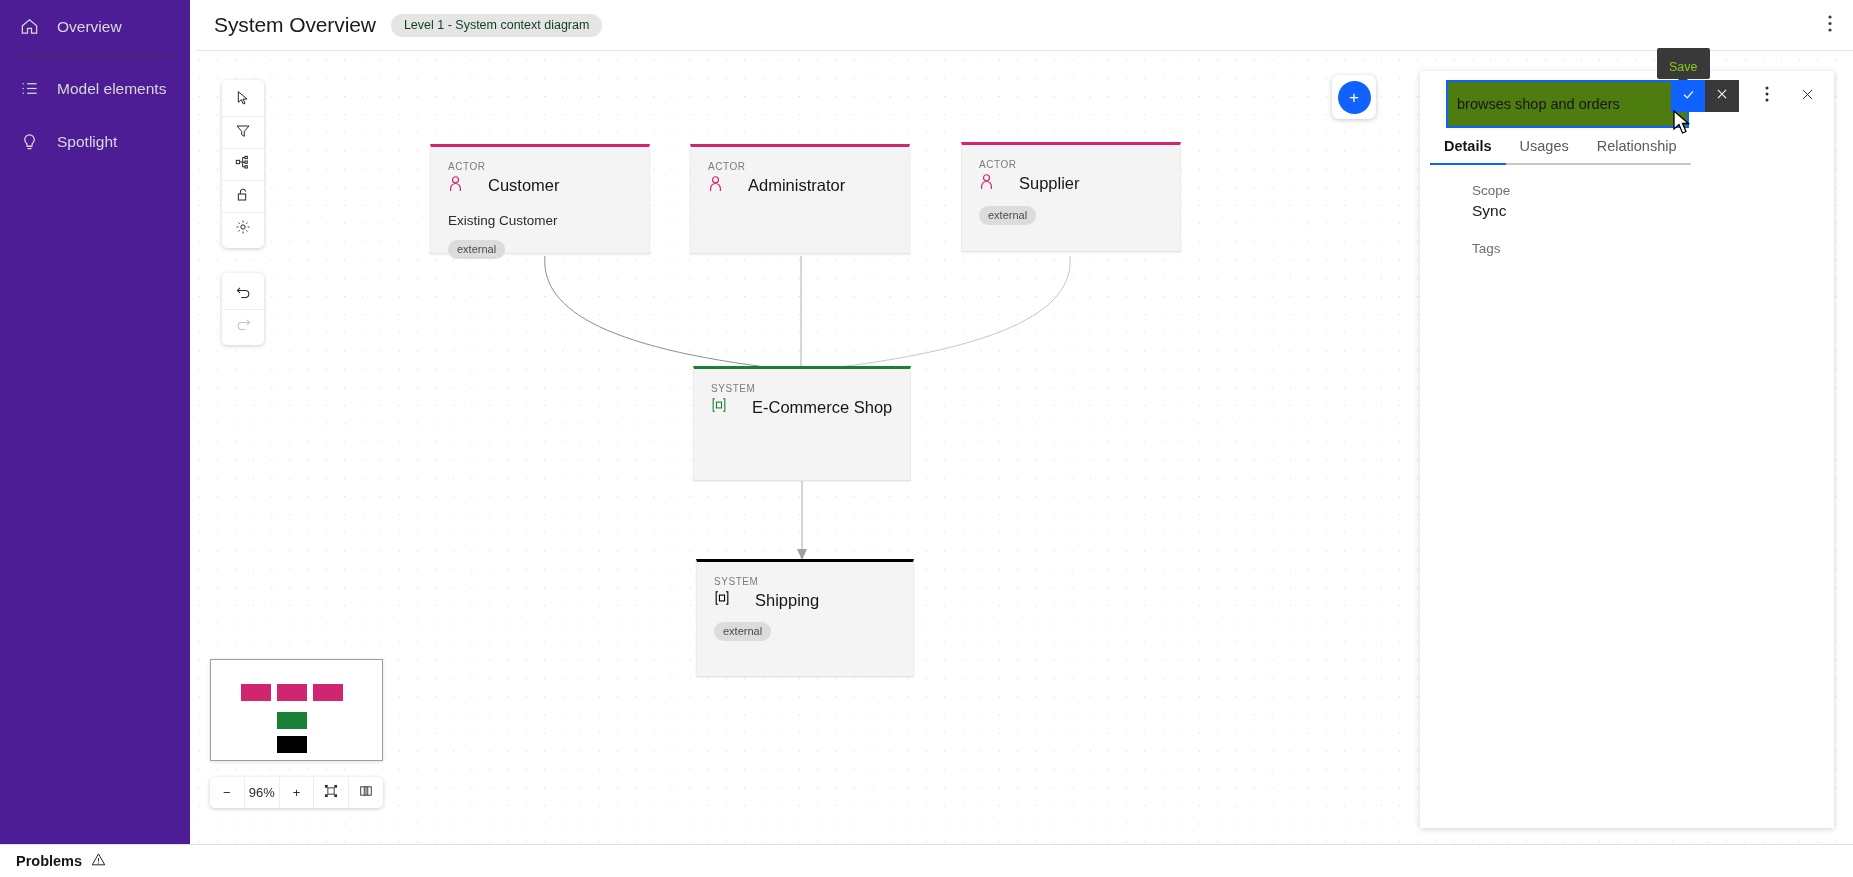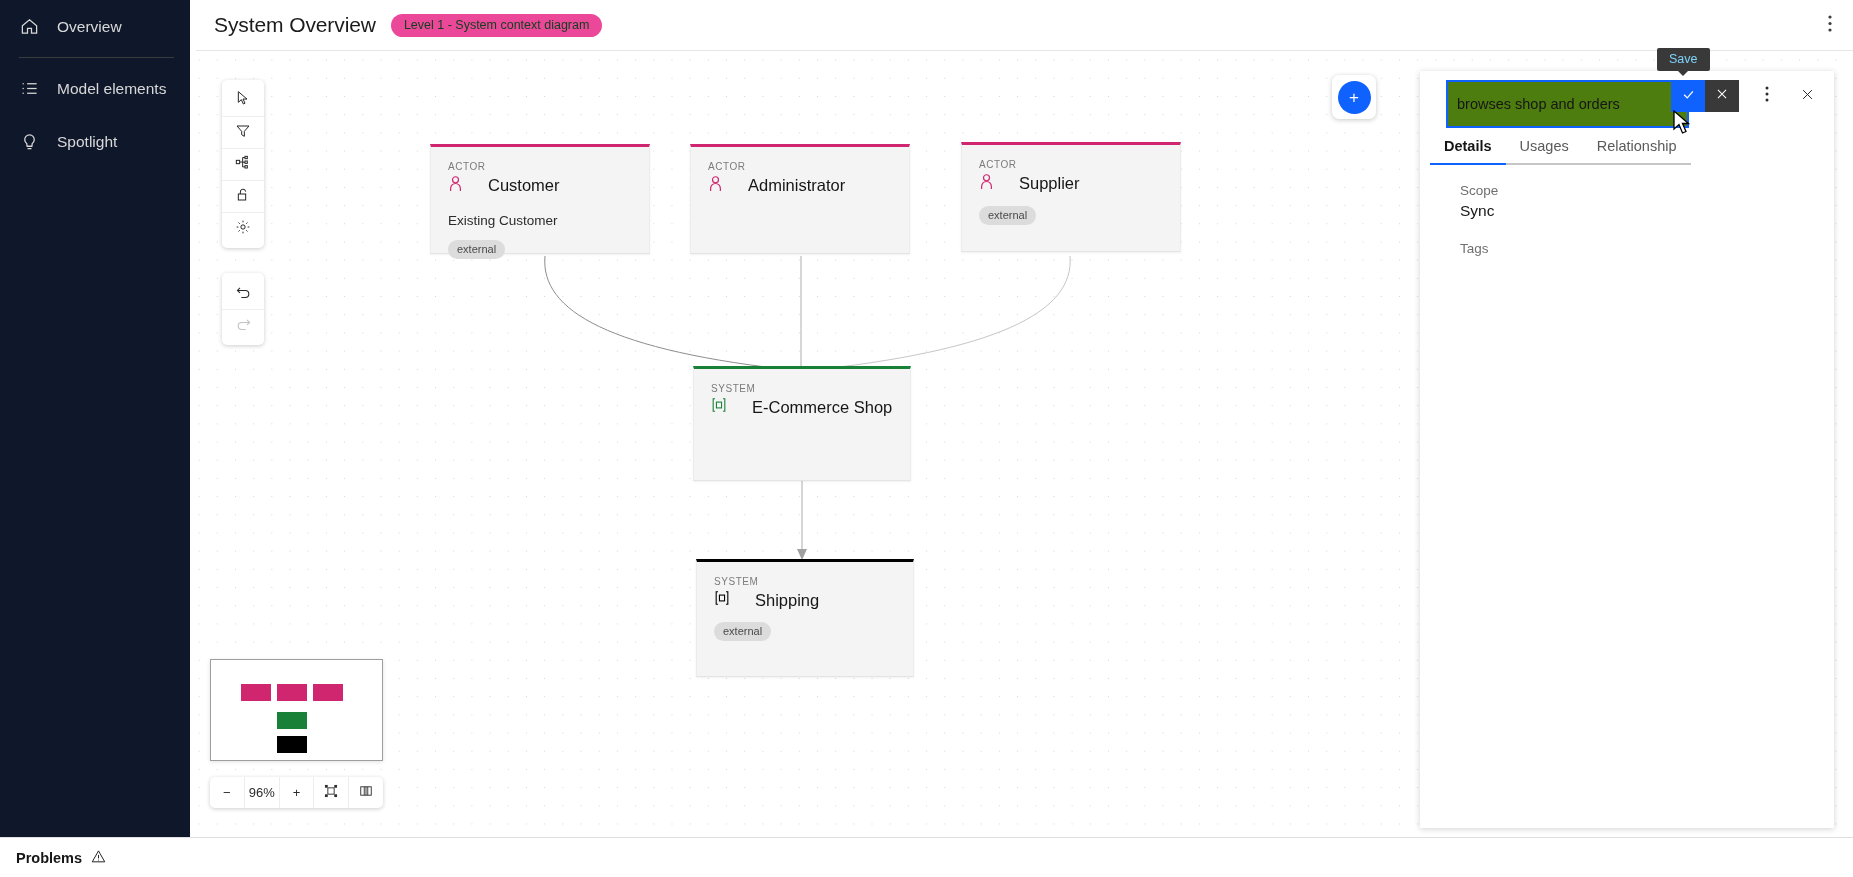--- a/index.html
+++ b/index.html
@@ -8,21 +8,21 @@
     font-family: "Liberation Sans", sans-serif;
     background: #ffffff;
     overflow: hidden;
   }
   #app { position: relative; width: 1853px; height: 877px; }
 
   
   .sidebar {
     position: absolute; left: 0; top: 0;
     width: 190px; height: 877px;
-    background: #0f172a;
+    background: #4c1d95;
     color: #f4f4f4;
     display: flex; flex-direction: column;
   }
   .nav-item {
     display: flex; align-items: center;
     height: 53px; padding-left: 16px;
     gap: 18px; cursor: pointer;
     border-left: 3px solid transparent;
     font-size: 15.5px; color: #d8d8d8;
   }
@@ -32,21 +32,21 @@
     border-left: 3px solid #0f62fe;
     color: #ffffff; font-weight: 600;
   }
   .nav-divider { height: 1px; background: #3b3b3b; margin: 4px 16px 4px 19px; }
   .sidebar-spacer { flex: 1 1 auto; }
   .collapse-row { height: 44px; display: flex; align-items: center; justify-content: flex-end; padding-right: 20px; cursor: pointer; }
 
   
   .problems-bar {
     position: absolute; left: 0; bottom: 0;
-    width: 1853px; height: 40px;
+    width: 1853px; height: 33px;
     background: #ffffff;
     border-top: 1px solid #e0e0e0;
     display: flex; align-items: center;
     padding-left: 16px; gap: 9px;
     font-size: 14.5px; font-weight: 700; color: #161616;
     z-index: 30;
   }
 
   
   .header {
@@ -54,21 +54,21 @@
     width: 1663px; height: 51px;
     background: #ffffff;
     border-bottom: 1px solid #e6e6e6;
     display: flex; align-items: center;
     padding-left: 18px;
     margin-left: 24px;
   }
   .page-title { font-size: 21px; color: #1b1b1b; letter-spacing: -0.1px; }
   .level-badge {
     margin-left: 15px;
-    background: #ec4899; color: #0e3f1d;
+    background: #e5e5e5; color: #0e3f1d;
     border-radius: 14px;
     padding: 4px 13px 5px 13px;
     font-size: 12.5px;
   }
   .header-menu { position: absolute; right: 14px; top: 10px; width: 30px; height: 30px;
                  display: flex; align-items: center; justify-content: center; cursor: pointer; }
 
   
   .canvas {
     position: absolute; left: 190px; top: 51px;
@@ -182,41 +182,41 @@
     display: flex; align-items: center; justify-content: center;
     cursor: pointer;
   }
   #btn-confirm { left: 251px; background: #0f62fe; }
   #btn-cancel  { left: 285px; background: #393939; }
   #btn-kebab   { left: 330px; background: transparent; }
   #btn-close   { left: 370px; background: transparent; }
 
   .tooltip {
     position: absolute; left: 237px; top: -23px;
-    background: #393939; color: #7dd3fc;
+    background: #393939; color: #84cc16;
     font-size: 12.5px; border-radius: 2px;
-    padding: 4px 12px 5px 12px;
+    padding: 12px 12px 5px 12px;
     white-space: nowrap;
   }
   .tooltip:after {
     content: ""; position: absolute; left: 50%; bottom: -5px;
     margin-left: -5px; border-left: 5px solid transparent;
     border-right: 5px solid transparent; border-top: 5px solid #393939;
   }
 
   .tabs { display: flex; padding: 0 10px; margin-top: 8px; }
   .tab {
     padding: 9px 14px 9px 14px; font-size: 14.5px;
     color: #5a5a5a; cursor: pointer;
     border-bottom: 2px solid #c6c6c6;
     text-align: center;
   }
   .tab.active { color: #161616; font-weight: 700; border-bottom: 2px solid #0f62fe; }
 
-  .panel-body { padding: 18px 40px 0 40px; }
+  .panel-body { padding: 18px 40px 0 52px; }
   .field-label { font-size: 13.5px; color: #6f6f6f; margin-bottom: 4px; }
   .field-value { font-size: 15.5px; color: #161616; margin-bottom: 21px; }
 
   
   .cursor { position: absolute; left: 1673px; top: 110px; z-index: 60; pointer-events: none; }
 </style>
 </head>
 <body>
 
 <div id="app">

